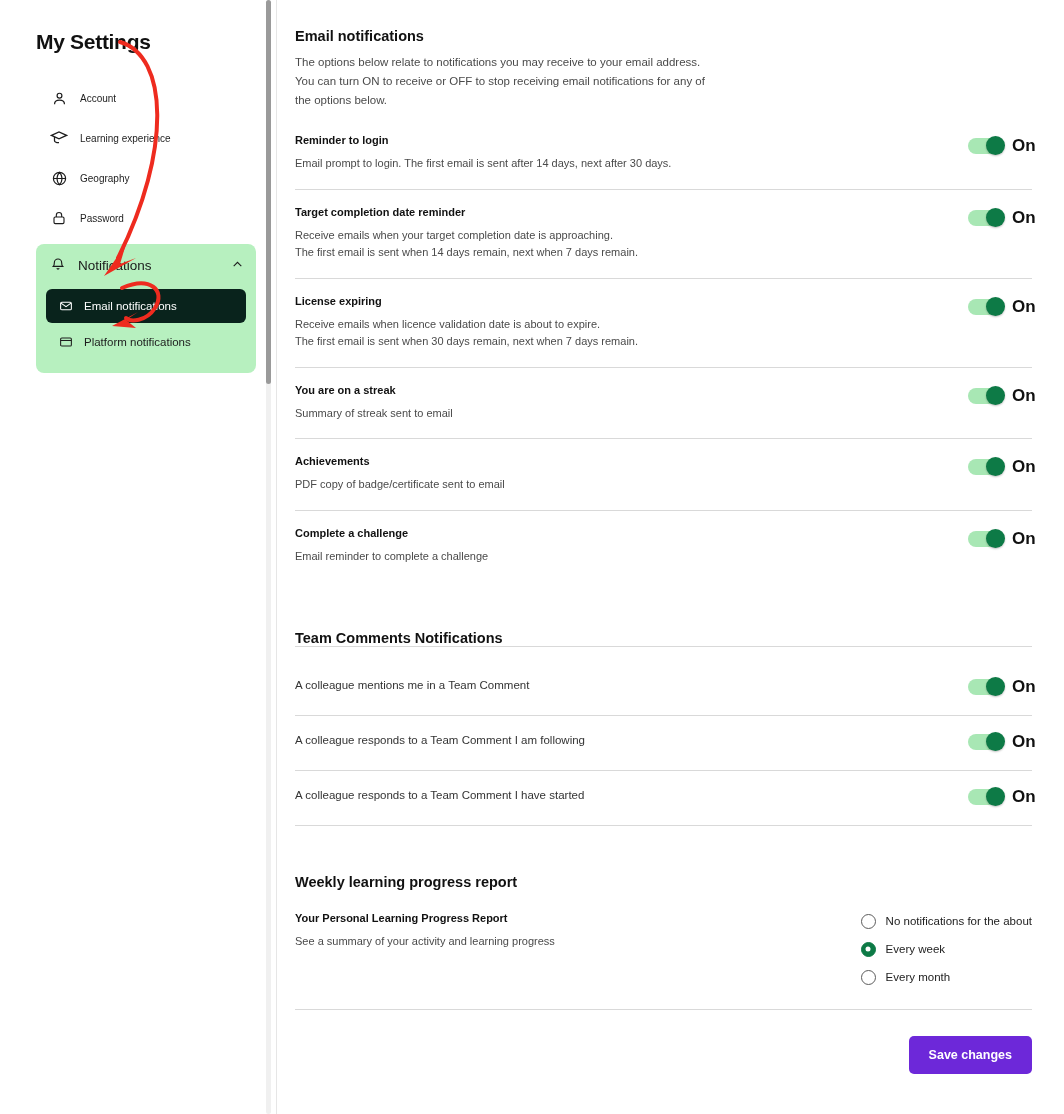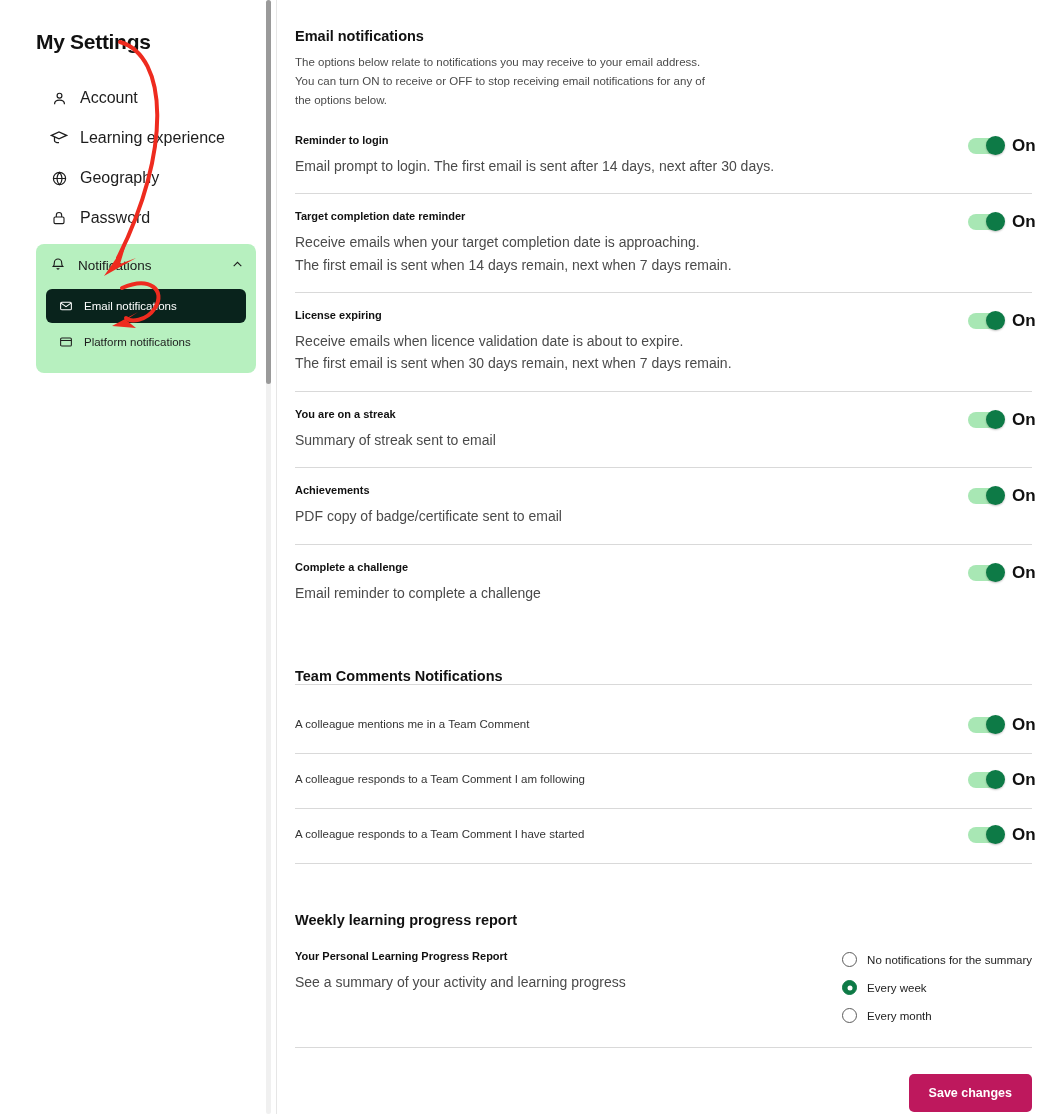--- a/index.html
+++ b/index.html
@@ -37,21 +37,21 @@
     letter-spacing: -0.3px;
     margin: 10px 0 24px 8px;
     color: #111;
   }
   .nav-item {
     display: flex;
     align-items: center;
     gap: 12px;
     padding: 10px 10px 10px 14px;
     margin: 0 8px;
-    font-size: 16px;
+    font-size: 10px;
     color: #1d1d1d;
     border-radius: 6px;
     cursor: pointer;
     height: 40px;
   }
   .nav-item .ico {
     width: 18px; height: 18px;
     display: inline-flex; align-items: center; justify-content: center;
     color: #1d1d1d;
     flex: 0 0 18px;
@@ -156,21 +156,21 @@
   }
   .row:last-child { }
   .row-text { padding-right: 24px; }
   .row-title {
     font-size: 11px;
     font-weight: bold;
     color: #111;
     margin: 0 0 9px 0;
   }
   .row-sub {
-    font-size: 14px;
+    font-size: 11px;
     color: #4a4a4a;
     line-height: 1.6;
     margin: 0;
   }
   .row-plain {
     font-size: 11.5px;
     color: #333;
     line-height: 1.6;
     margin: 0;
   }
@@ -271,21 +271,21 @@
     padding: 8px 0 24px 0;
     border-bottom: 1px solid #d9d9d9;
   }
 
   .footer {
     display: flex;
     justify-content: flex-end;
     padding: 26px 0 0 0;
   }
   .btn-primary {
-    background: #be185d;
+    background: #6d28d9;
     color: #fff;
     border: none;
     border-radius: 5px;
     font-size: 12.5px;
     font-weight: bold;
     padding: 12px 20px;
     cursor: pointer;
     font-family: "Liberation Sans", sans-serif;
   }
 
@@ -509,21 +509,21 @@
       <h3 class="group-heading no-rule">Weekly learning progress report</h3>
 
       <div class="progress-row">
         <div class="row-text">
           <div class="row-title">Your Personal Learning Progress Report</div>
           <div class="row-sub">See a summary of your activity and learning progress</div>
         </div>
         <div class="radio-col">
           <div class="radio-item">
             <span class="radio"></span>
-            <span>No notifications for the summary</span>
+            <span>No notifications for the about</span>
           </div>
           <div class="radio-item">
             <span class="radio checked"></span>
             <span>Every week</span>
           </div>
           <div class="radio-item">
             <span class="radio"></span>
             <span>Every month</span>
           </div>
         </div>

